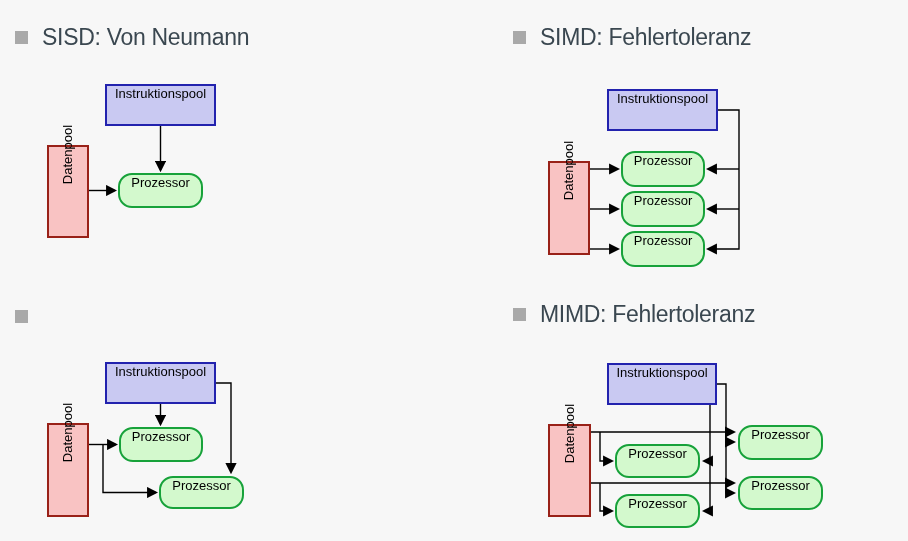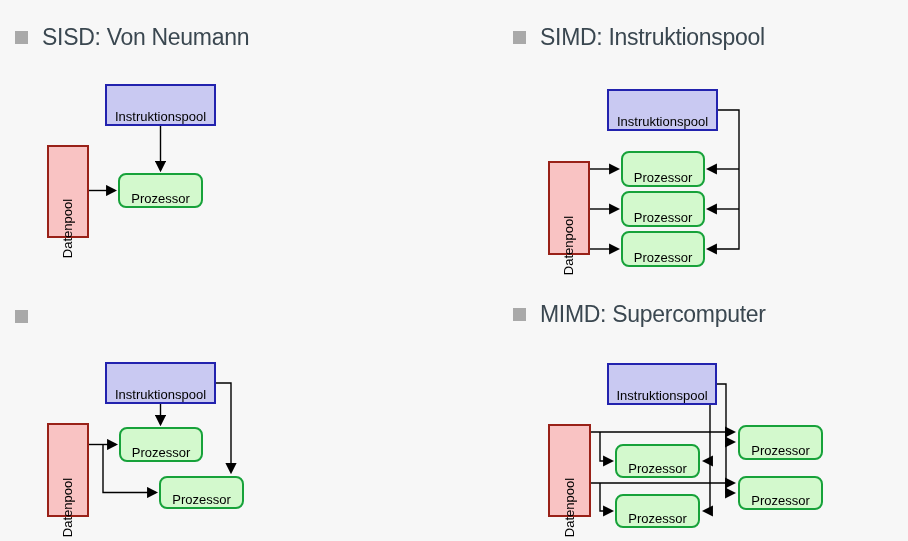--- a/index.html
+++ b/index.html
@@ -11,27 +11,27 @@
   .panel{position:absolute;width:454px;height:271px;}
   .trow{position:absolute;display:flex;align-items:center;gap:14px;height:30px;}
   .bullet{width:13px;height:13px;background:#a9a9a9;flex:0 0 auto;}
   .ptitle{
     font-size:23px;font-weight:400;color:#3a4750;margin:0;
     white-space:nowrap;letter-spacing:-0.3px;line-height:1;
   }
   svg.wires{position:absolute;left:0;top:0;}
   path.w{fill:none;stroke:#000;stroke-width:1.4;}
   .node{
-    position:absolute;display:flex;align-items:flex-end;justify-content:center;
+    position:absolute;display:flex;align-items:flex-start;justify-content:center;
     box-sizing:border-box;font-size:13px;color:#000;text-align:center;
   }
   .instr{background:#c9c9f2;border:2.5px solid #2222ae;}
   .data{background:#f9c3c3;border:2.5px solid #992118;}
   .data span{transform:rotate(-90deg);white-space:nowrap;}
-  .proc{background:#d3f9cd;border:2.5px solid #17a23a;border-radius:8px;}
+  .proc{background:#d3f9cd;border:2.5px solid #17a23a;border-radius:14px;}
 </style>
 </head>
 <body>
 
 <svg width="0" height="0" style="position:absolute" aria-hidden="true">
   <defs>
     <marker id="ah" viewBox="0 0 10 10" refX="8" refY="5" markerWidth="8" markerHeight="8" orient="auto">
       <path d="M0,0 L10,5 L0,10 z" fill="#000"></path>
     </marker>
   </defs>
@@ -53,21 +53,21 @@
     <span>Datenpool</span>
   </div>
   <div class="node proc" style="left:118px;top:173px;width:85px;height:35px">
     <span>Prozessor</span>
   </div>
 </section>
 
 <section class="panel" style="left:454px;top:0">
   <div class="trow" style="left:59px;top:22px">
     <span class="bullet"></span>
-    <h2 class="ptitle">SIMD: Instruktionspool</h2>
+    <h2 class="ptitle">SIMD: Fehlertoleranz</h2>
   </div>
   <svg class="wires" width="454" height="271">
     <path class="w" d="M264,110 H285 V249 H254" marker-end="url(#ah)"></path>
     <path class="w" d="M285,169 H254" marker-end="url(#ah)"></path>
     <path class="w" d="M285,209 H254" marker-end="url(#ah)"></path>
     <path class="w" d="M136,169 H164" marker-end="url(#ah)"></path>
     <path class="w" d="M136,209 H164" marker-end="url(#ah)"></path>
     <path class="w" d="M136,249 H164" marker-end="url(#ah)"></path>
   </svg>
   <div class="node instr" style="left:153px;top:89px;width:111px;height:42px">
@@ -107,21 +107,21 @@
     <span>Prozessor</span>
   </div>
   <div class="node proc" style="left:159px;top:206px;width:85px;height:33px">
     <span>Prozessor</span>
   </div>
 </section>
 
 <section class="panel" style="left:454px;top:270px">
   <div class="trow" style="left:59px;top:29px">
     <span class="bullet"></span>
-    <h2 class="ptitle">MIMD: Supercomputer</h2>
+    <h2 class="ptitle">MIMD: Fehlertoleranz</h2>
   </div>
   <svg class="wires" width="454" height="271">
     <path class="w" d="M137,162 H280" marker-end="url(#ah)"></path>
     <path class="w" d="M146,162 V191 H158" marker-end="url(#ah)"></path>
     <path class="w" d="M137,213 H280" marker-end="url(#ah)"></path>
     <path class="w" d="M146,213 V241 H158" marker-end="url(#ah)"></path>
     <path class="w" d="M263,114 H272 V172 H280" marker-end="url(#ah)"></path>
     <path class="w" d="M272,172 V223 H280" marker-end="url(#ah)"></path>
     <path class="w" d="M256,135 V191 H250" marker-end="url(#ah)"></path>
     <path class="w" d="M256,191 V241 H250" marker-end="url(#ah)"></path>

